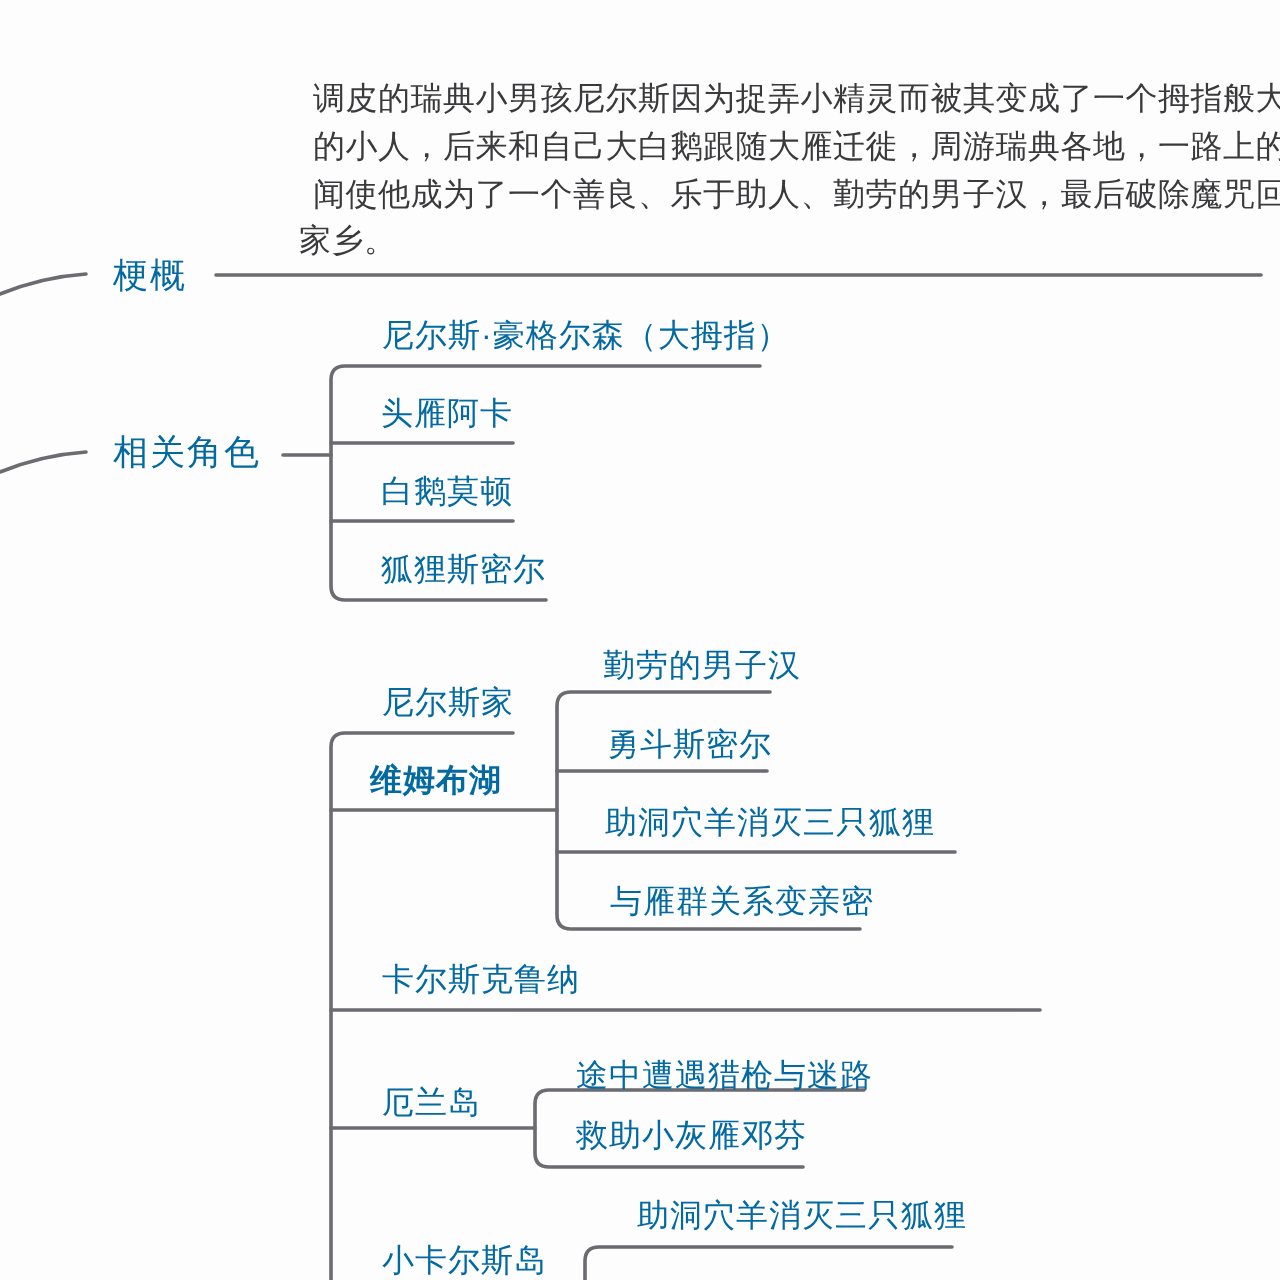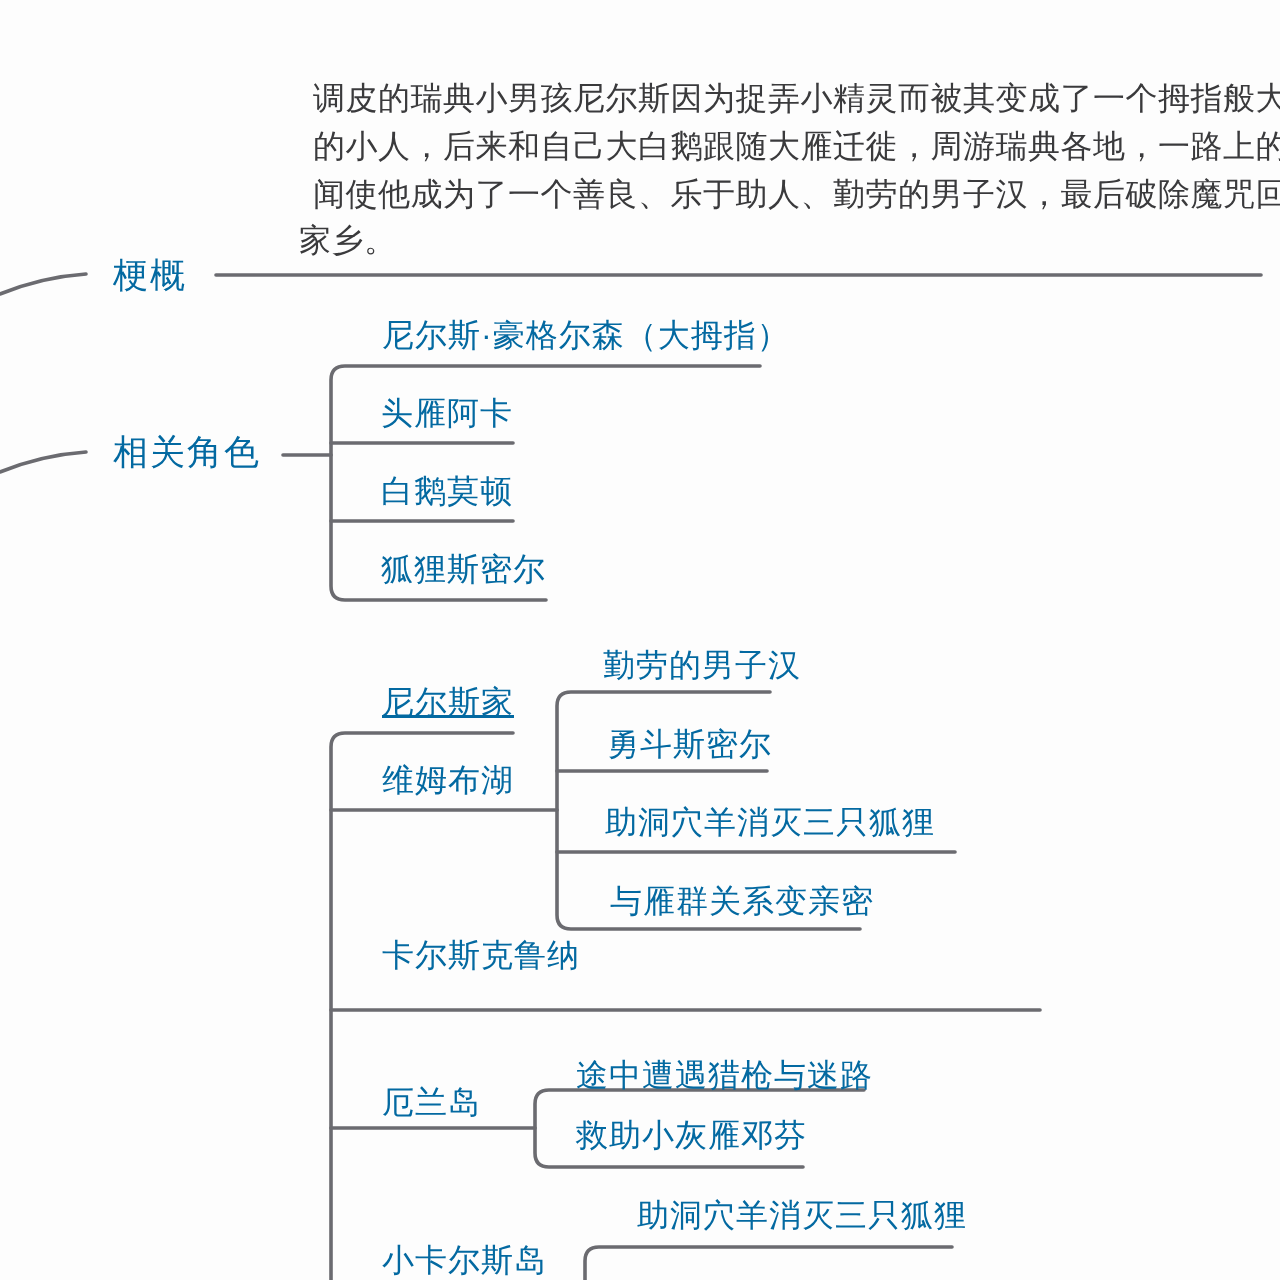--- a/index.html
+++ b/index.html
@@ -78,23 +78,23 @@
   </div>
 
   <div class="label lvl1" style="left:113px; top:255px;">梗概</div>
   <div class="label lvl1" style="left:113px; top:432px;">相关角色</div>
 
   <div class="label" style="left:382px; top:316px;">尼尔斯·豪格尔森（大拇指）</div>
   <div class="label" style="left:381px; top:394px;">头雁阿卡</div>
   <div class="label" style="left:381px; top:472px;">白鹅莫顿</div>
   <div class="label" style="left:381px; top:550px;">狐狸斯密尔</div>
 
-  <div class="label" style="left:382px; top:683px;text-decoration:underline;">尼尔斯家</div>
-  <div class="label" style="left:382px; top:761px;">维姆布湖</div>
-  <div class="label" style="left:382px; top:936px;">卡尔斯克鲁纳</div>
+  <div class="label" style="left:382px; top:683px;">尼尔斯家</div>
+  <div class="label" style="left:370px; top:761px;font-weight:bold;">维姆布湖</div>
+  <div class="label" style="left:382px; top:960px;">卡尔斯克鲁纳</div>
   <div class="label" style="left:382px; top:1083px;">厄兰岛</div>
   <div class="label" style="left:382px; top:1241px;">小卡尔斯岛</div>
 
   <div class="label" style="left:603px; top:646px;">勤劳的男子汉</div>
   <div class="label" style="left:607px; top:725px;">勇斗斯密尔</div>
   <div class="label" style="left:605px; top:803px;">助洞穴羊消灭三只狐狸</div>
   <div class="label" style="left:610px; top:882px;">与雁群关系变亲密</div>
 
 
   <div class="label" style="left:576px; top:1040px;margin-top:16px;">途中遭遇猎枪与迷路</div>

